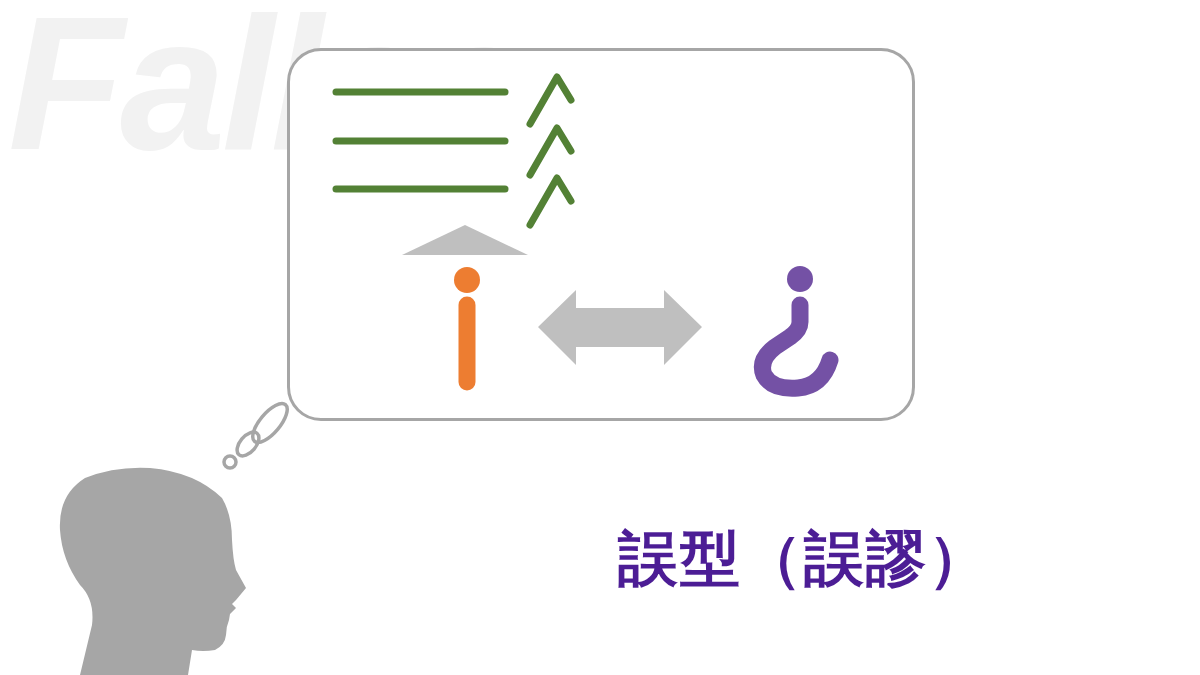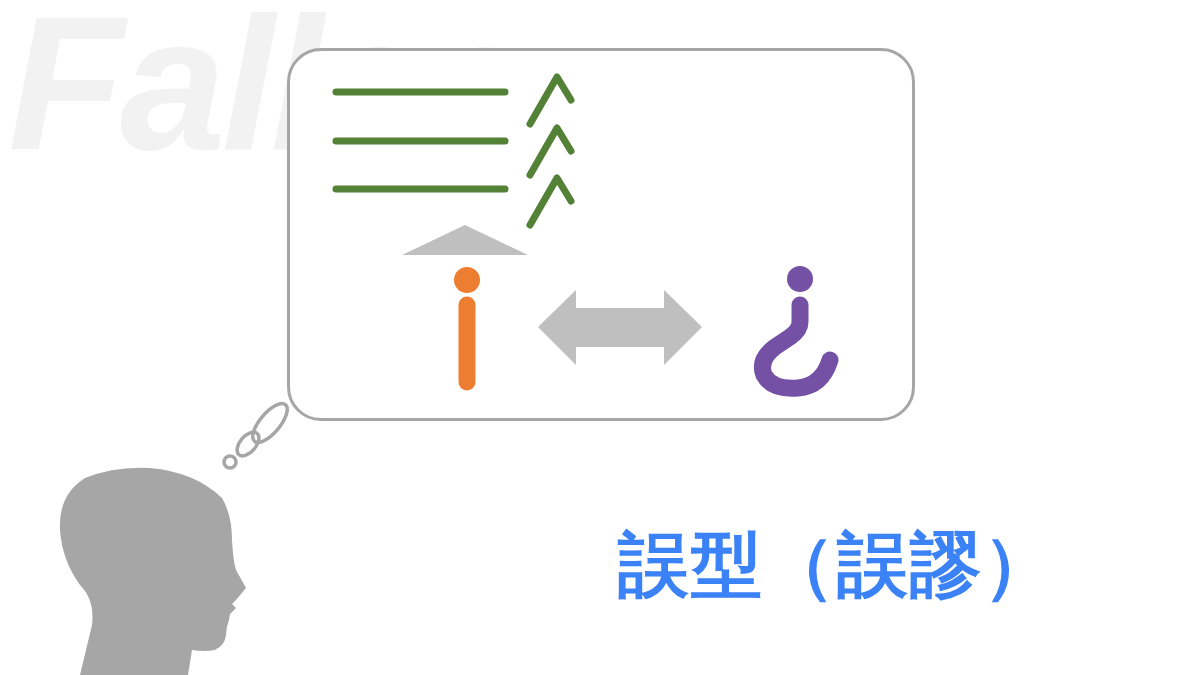--- a/index.html
+++ b/index.html
@@ -14,21 +14,21 @@
     .thought-box {
       position: absolute; left: 287px; top: 48px;
       width: 622px; height: 367px;
       border: 3px solid #a6a6a6; border-radius: 34px;
       background: #ffffff; z-index: 1;
     }
     svg.layer { position: absolute; left: 0; top: 0; z-index: 2; }
     .title {
       position: absolute; left: 618px; top: 522px;
       font-family: "DejaVu Sans", sans-serif;
-      font-weight: bold; font-size: 71px; color: #3b82f6;
+      font-weight: bold; font-size: 60px; color: #4c1d95;
       white-space: nowrap; line-height: 1.2; letter-spacing: 2px; z-index: 3;
     }
   </style>
 </head>
 <body>
 
 <div class="watermark">Fallacy</div>
 
 <div class="thought-box"></div>
 

